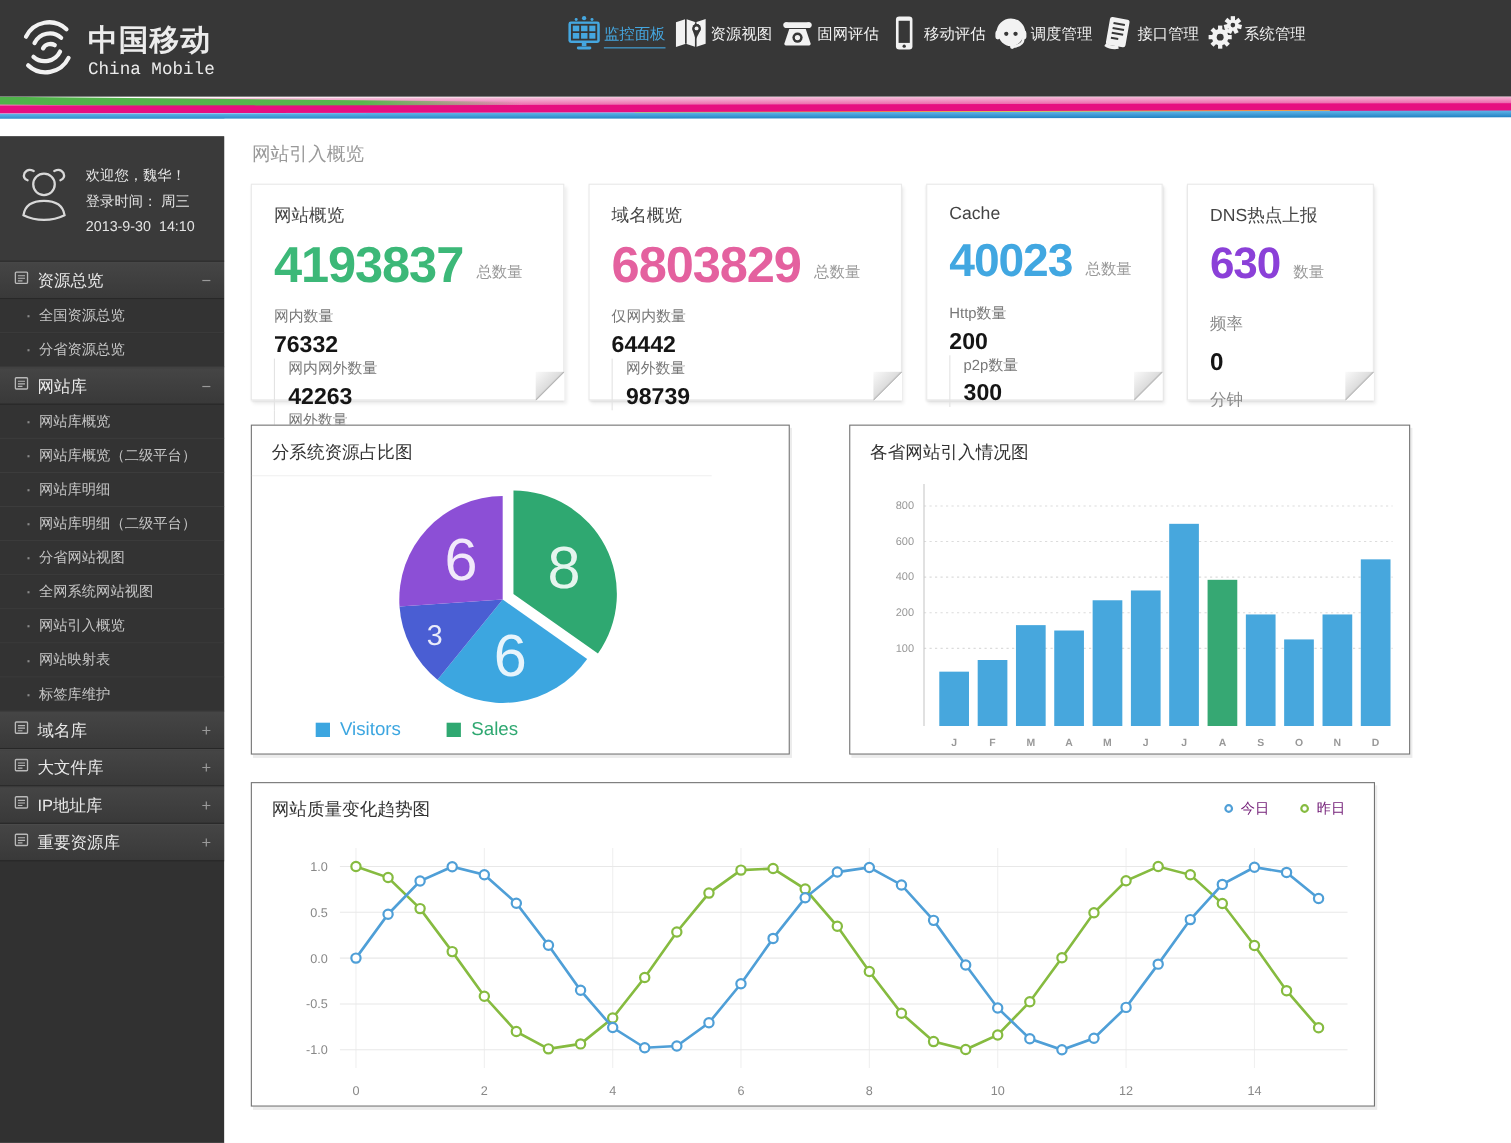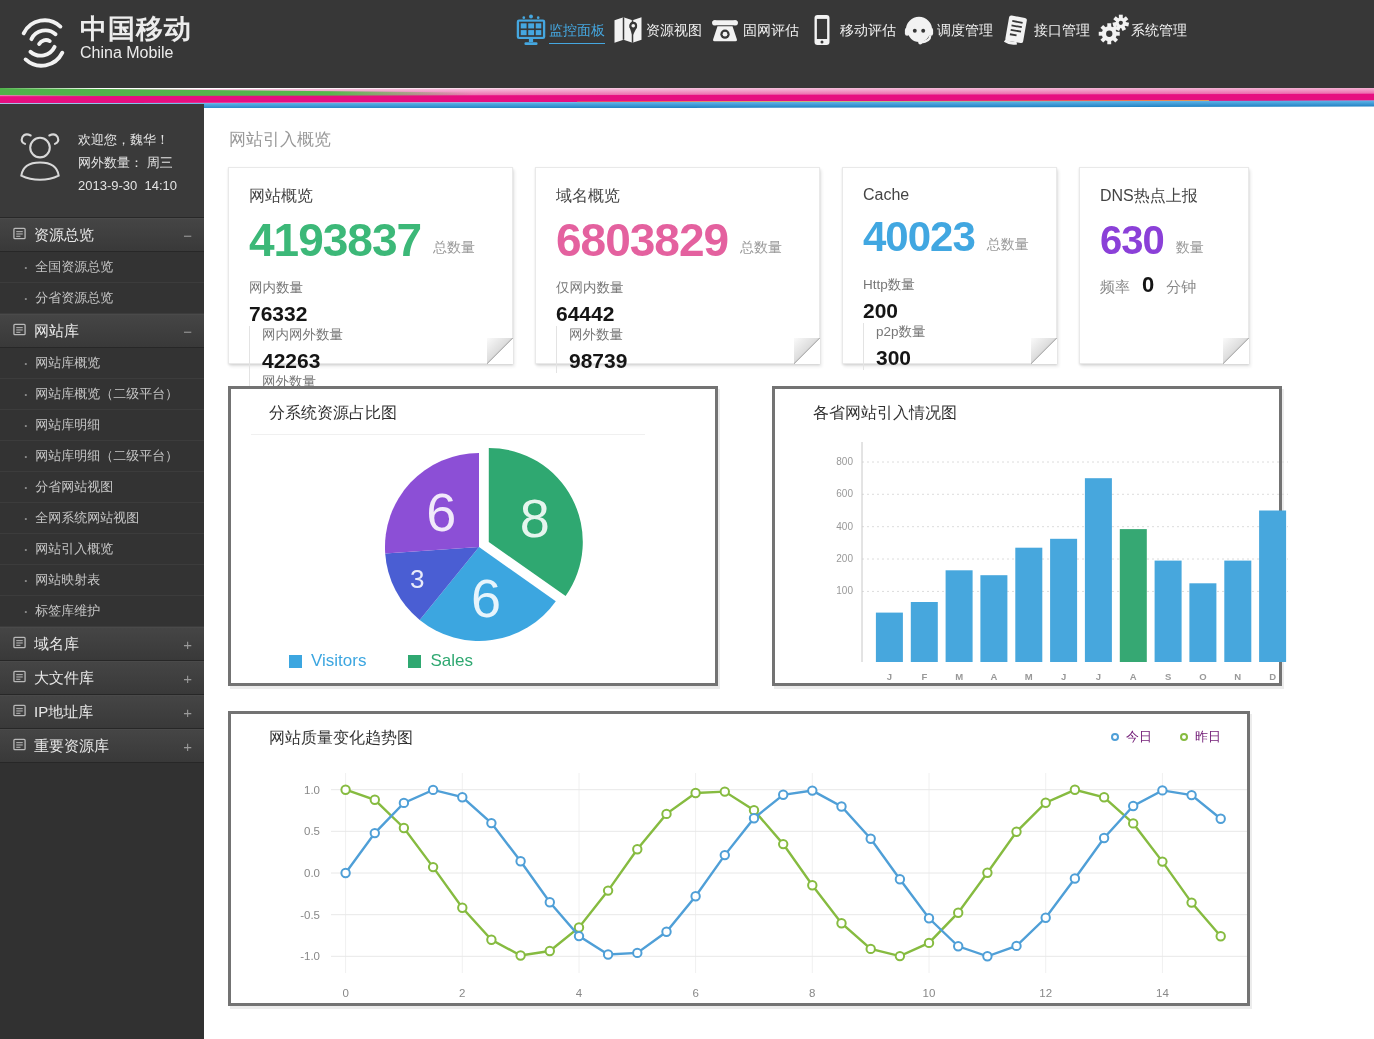--- a/index.html
+++ b/index.html
@@ -2,21 +2,21 @@
 <html><head>
 <meta charset="utf-8">
 <style>
   * { margin:0; padding:0; box-sizing:border-box; }
   html,body { background:#888; }
   body { font-family:"Liberation Sans","DejaVu Sans",sans-serif; }
   .screen { position:relative; width:1374px; height:1039px; background:#fff; overflow:hidden; margin:0 auto; }
 
   
   .app-header { position:absolute; top:0; left:0; width:100%; height:88px; background:#373737; }
-  .brand { position:absolute; left:14px; top:14px; display:flex; align-items:flex-start; }
+  .brand { position:absolute; left:14px; top:14px; display:flex; align-items:flex-end;font-family:Liberation Mono, monospace; }
   .brand-text { margin-left:8px; color:#ececec; }
   .brand-cn { font-size:27px; font-weight:bold; letter-spacing:1px; line-height:30px; }
   .brand-en { font-size:16px; line-height:18px; }
   .plat { position:absolute; left:168px; top:17px; color:#ececec; }
   .plat-title { font-size:23px; font-weight:bold; letter-spacing:1px; }
   .plat-sub { font-size:10.5px; color:#cfcfcf; margin-top:5px; letter-spacing:0.4px; }
   .topnav { position:absolute; left:513px; top:10px; display:flex; }
   .nav-item { width:97px; display:flex; flex-direction:row; align-items:center; color:#f2f2f2; cursor:pointer; }
   .nav-item .nav-ico { width:36px; height:36px; margin-top:2px; }
   .nav-item .nav-ico svg { width:100%; height:100%; }
@@ -27,21 +27,21 @@
   
   .ribbon { position:absolute; top:88px; left:0; width:100%; height:20px; background:#fff; overflow:hidden; }
   .ribbon > div { position:absolute; }
   .rb-pink { left:0; right:0; top:0; height:11px; background:linear-gradient(to bottom,#f6c3dd 0%,#ee77b3 55%,#e8239b 100%); transform:rotate(-0.12deg); }
   .rb-magenta { left:0; right:0; top:7px; height:7px; background:#e60f80; transform:rotate(-0.1deg); }
   .rb-green { left:-6px; top:0px; width:480px; height:7px; background:linear-gradient(to right,#4fb24a 0%,#58b74d 70%,rgba(85,180,75,0) 100%); transform:rotate(0.55deg); transform-origin:left top; }
   .rb-yellow { left:42%; width:46%; top:13.4px; height:2px; background:#f4c738; transform:rotate(-0.15deg); }
   .rb-blue { left:0; right:0; top:14px; height:6px; background:linear-gradient(to bottom,#5fb5e9,#2281c3); transform:rotate(-0.12deg); }
 
   
-  .sidebar { position:absolute; top:104px; left:0; width:204px; bottom:0; background:#313131; }
+  .sidebar { position:absolute; top:124px; left:0; width:204px; bottom:0; background:#313131; }
   .userbox { display:flex; padding:24px 8px 20px 12px; background:#3a3a3a; border-bottom:1px solid #282828; }
   .user-info { margin-left:10px; color:#e3e3e3; font-size:13px; line-height:23px; }
   .m-sec { height:34px; display:flex; align-items:center; gap:8px; padding:0 12px 0 13px;
            background:linear-gradient(#454545,#393939); border-top:1px solid #4a4a4a; border-bottom:1px solid #272727; cursor:pointer; }
   .m-sec .m-label { flex:1; font-size:15px; color:#e8e8e8; }
   .m-toggle { color:#9a9a9a; font-size:15px; }
   .m-item { height:31px; display:flex; align-items:center; gap:7px; padding-left:24px;
             background:#333333; border-bottom:1px solid #3c3c3c; color:#c6c6c6; font-size:13px; cursor:pointer; }
   .m-item .dot { color:#8a8a8a; font-weight:bold; }
 
@@ -59,27 +59,27 @@
   .big-row { display:flex; align-items:flex-end; margin-top:8px; }
   .big { font-size:46px; font-weight:bold; letter-spacing:-1px; line-height:50px; }
   .card:nth-child(3) .big { font-size:42px; } .card:nth-child(4) .big { font-size:40px; }
   .big-label { font-size:14px; color:#999; margin:0 0 8px 12px; }
   .stats { display:flex; margin-top:14px;flex-direction:column; }
   .stat { padding:0 12px; border-left:1px solid #e3e3e3; }
   .stat:first-child { padding-left:0; border-left:none; }
   .stats.spread .stat { flex:1; }
   .stat-label { font-size:13.5px; color:#777; }
   .stat-value { font-size:21px; font-weight:bold; color:#151515; margin-top:5px; }
-  .stat-inline { display:flex; align-items:baseline; gap:12px; margin-top:7px; }
+  .stat-inline { display:flex; align-items:baseline; gap:12px; margin-top:20px;flex-direction:column; }
   .stat-inline .stat-label { font-size:15px; color:#888; }
   .stat-inline .stat-value { font-size:22px; margin-top:0; }
   .stat-inline .stat-unit { font-size:15px; color:#888; }
 
   .row2 { display:flex; gap:22px; margin:22px 0 0 24px; }
-  .panel { position:relative; background:#fff; border:3px solid #737373; box-shadow:2px 3px 0 #ececec;padding-left:20px; }
+  .panel { position:relative; background:#fff; border:1px solid #737373; box-shadow:2px 3px 0 #ececec; }
   .panel-title { font-size:16px; color:#333; padding:14px 18px 10px 18px; }
   .pie-panel { width:490px; height:300px; }
   .pie-panel .panel-title { border-bottom:1px solid #f0f0f0; margin-right:70px; }
   .bar-panel { width:510px; height:300px;margin-left:32px; }
   .line-panel { width:1022px; height:295px; margin:25px 0 0 24px; }
   .panel-head { display:flex; align-items:center; justify-content:space-between; padding-right:26px; }
 
   .pie-legend { position:absolute; left:58px; bottom:12px; display:flex; gap:42px; }
   .pie-legend .leg { display:flex; align-items:center; gap:9px; font-size:17px; cursor:pointer; }
   .pie-legend .sw { width:13px; height:13px; display:inline-block; }
@@ -219,21 +219,21 @@
     <div class="userbox">
       <svg width="56" height="56" viewBox="0 0 60 60" fill="none" stroke="#d8d8d8" stroke-width="2.2" stroke-linecap="round">
         <circle cx="30" cy="21" r="10.5"></circle>
         <path d="M14 17 q-5 -2 -3 -7 q3 -5 9 -2"></path>
         <path d="M46 17 q5 -2 3 -7 q-3 -5 -9 -2"></path>
         <path d="M10 51 q2 -14 20 -14 q18 0 20 14 q-9 4.5 -20 4.5 q-11 0 -20 -4.5 z"></path>
       </svg>
       <div class="user-info">
         <div>欢迎您，魏华！</div>
         <div>
-          <span>网外数量：</span>&nbsp;<span>周三</span>
+          <span>登录时间：</span>&nbsp;<span>周三</span>
         </div>
         <div>
           <span>2013-9-30</span>&nbsp;&nbsp;<span>14:10</span>
         </div>
       </div>
     </div>
     <div id="menu">
         <div class="m-sec">
           <span class="m-ico"><svg width="13" height="13" viewBox="0 0 14 14">
               <rect x="1" y="1.5" width="12" height="11" rx="1" fill="none" stroke="#b9b9b9" stroke-width="1.4"></rect>

